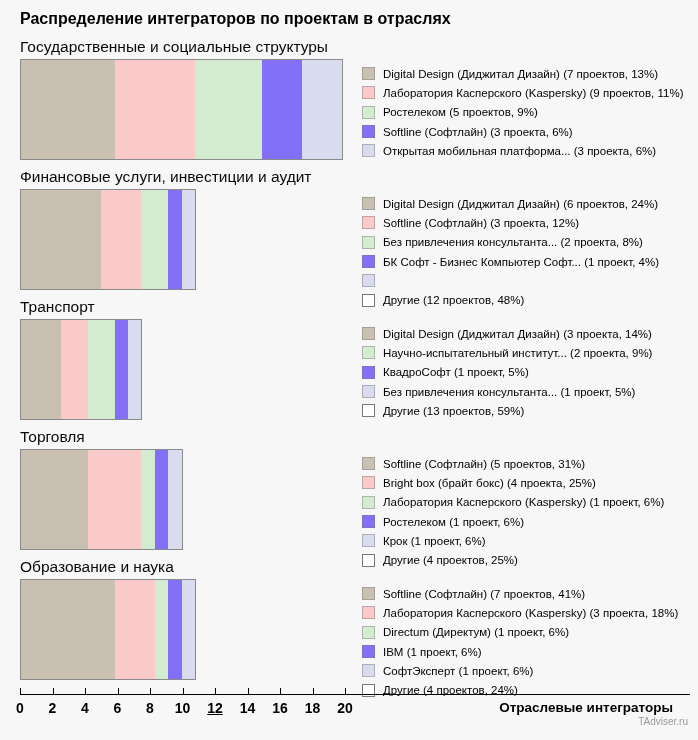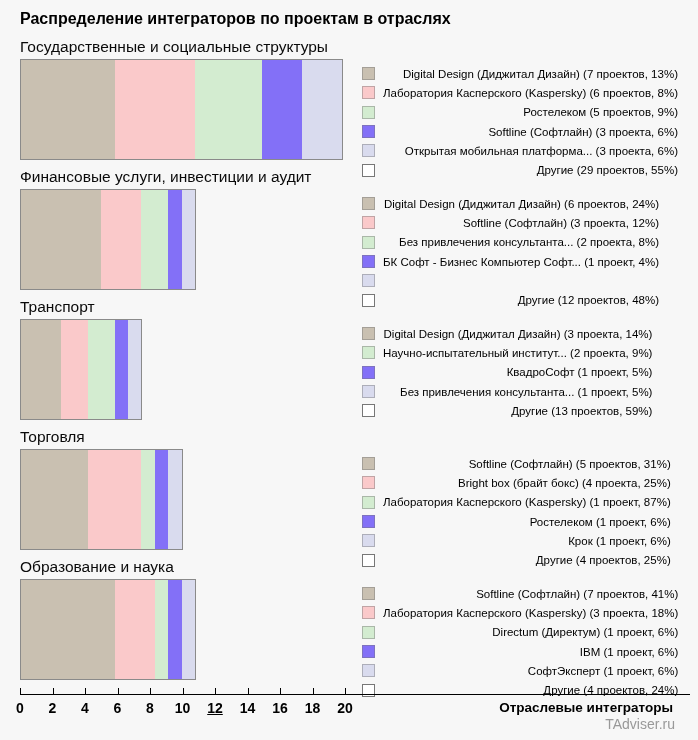--- a/index.html
+++ b/index.html
@@ -19,40 +19,40 @@
     font-size:15.5px;font-weight:normal;white-space:nowrap;color:#0a0a0a;
   }
   .bar{
     position:absolute;left:20px;top:21px;height:101px;
     display:flex;align-items:stretch;
     border:1px solid #8a8a8a;box-sizing:border-box;width:max-content;
     background:#f7f7f7;
   }
   .seg{height:100%;flex:none;}
   .legend{position:absolute;left:362px;top:26px;}
-  .lrow{display:flex;align-items:center;height:19.3px;justify-content:space-between;}
+  .lrow{display:flex;align-items:center;height:19.3px;}
   .swatch{
     width:13px;height:13px;flex:none;margin-right:8px;
     border:1px solid rgba(120,120,120,0.45);box-sizing:border-box;
   }
   .swatch-other{border:1px solid #777;}
   .llabel{font-size:11.5px;white-space:nowrap;color:#000;}
   #axis-line{position:absolute;left:20px;top:694px;width:670px;height:1px;background:#000;}
   .tick{position:absolute;top:688px;width:1px;height:6px;background:#000;}
   .tick-label{
     position:absolute;top:700px;transform:translateX(-50%);
     font-size:14px;font-weight:bold;
   }
   #axis-title{
     position:absolute;right:25px;top:700px;
     font-size:13.5px;font-weight:bold;white-space:nowrap;
   }
   #watermark{
-    position:absolute;right:23px;top:716px;
-    font-size:14px;color:#999;white-space:nowrap;
+    position:absolute;right:10px;top:716px;
+    font-size:10px;color:#999;white-space:nowrap;
   }
 </style>
 </head>
 <body>
 
 <div id="main-title">Распределение интеграторов по проектам в отраслях</div>
 
 <div id="sections">
     <div class="section" style="top: 38px;">
       <div class="sec-title">Государственные и социальные структуры</div>
@@ -63,37 +63,33 @@
         <div class="seg" style="width: 40.14px; background: rgb(131, 112, 247);"></div>
         <div class="seg" style="width: 40.14px; background: rgb(217, 219, 238);"></div>
       </div>
       <div class="legend">
         <div class="lrow">
           <span class="swatch" style="background: rgb(201, 192, 177);"></span>
           <span class="llabel">Digital Design (Диджитал Дизайн) (7 проектов, 13%)</span>
         </div>
         <div class="lrow">
           <span class="swatch" style="background: rgb(250, 201, 202);"></span>
-          <span class="llabel">Лаборатория Касперского (Kaspersky) (6 проектов, 8%)</span>
+          <span class="llabel">Лаборатория Касперского (Kaspersky) (9 проектов, 11%)</span>
         </div>
         <div class="lrow">
           <span class="swatch" style="background: rgb(211, 236, 208);"></span>
           <span class="llabel">Ростелеком (5 проектов, 9%)</span>
         </div>
         <div class="lrow">
           <span class="swatch" style="background: rgb(131, 112, 247);"></span>
           <span class="llabel">Softline (Софтлайн) (3 проекта, 6%)</span>
         </div>
         <div class="lrow">
           <span class="swatch" style="background: rgb(217, 219, 238);"></span>
           <span class="llabel">Открытая мобильная платформа... (3 проекта, 6%)</span>
-        </div>
-        <div class="lrow">
-          <span class="swatch swatch-other" style="background: rgb(255, 255, 255);"></span>
-          <span class="llabel">Другие (29 проектов, 55%)</span>
         </div>
       </div>
     </div>
     <div class="section" style="top: 168px;">
       <div class="sec-title">Финансовые услуги, инвестиции и аудит</div>
       <div class="bar">
         <div class="seg" style="width: 80.28px; background: rgb(201, 192, 177);"></div>
         <div class="seg" style="width: 40.14px; background: rgb(250, 201, 202);"></div>
         <div class="seg" style="width: 26.76px; background: rgb(211, 236, 208);"></div>
         <div class="seg" style="width: 13.38px; background: rgb(131, 112, 247);"></div>
@@ -170,21 +166,21 @@
         <div class="lrow">
           <span class="swatch" style="background: rgb(201, 192, 177);"></span>
           <span class="llabel">Softline (Софтлайн) (5 проектов, 31%)</span>
         </div>
         <div class="lrow">
           <span class="swatch" style="background: rgb(250, 201, 202);"></span>
           <span class="llabel">Bright box (брайт бокс) (4 проекта, 25%)</span>
         </div>
         <div class="lrow">
           <span class="swatch" style="background: rgb(211, 236, 208);"></span>
-          <span class="llabel">Лаборатория Касперского (Kaspersky) (1 проект, 87%)</span>
+          <span class="llabel">Лаборатория Касперского (Kaspersky) (1 проект, 6%)</span>
         </div>
         <div class="lrow">
           <span class="swatch" style="background: rgb(131, 112, 247);"></span>
           <span class="llabel">Ростелеком (1 проект, 6%)</span>
         </div>
         <div class="lrow">
           <span class="swatch" style="background: rgb(217, 219, 238);"></span>
           <span class="llabel">Крок (1 проект, 6%)</span>
         </div>
         <div class="lrow">

